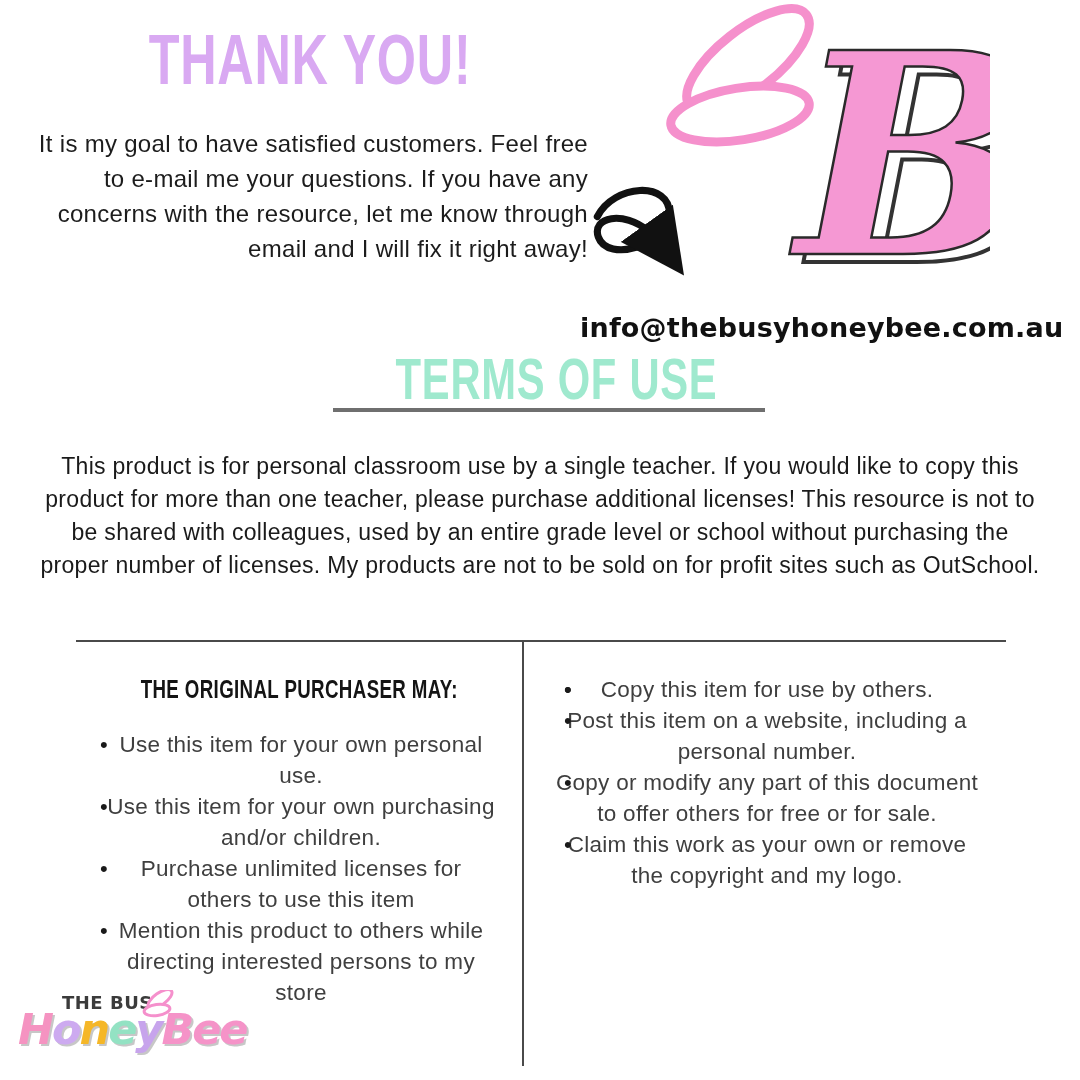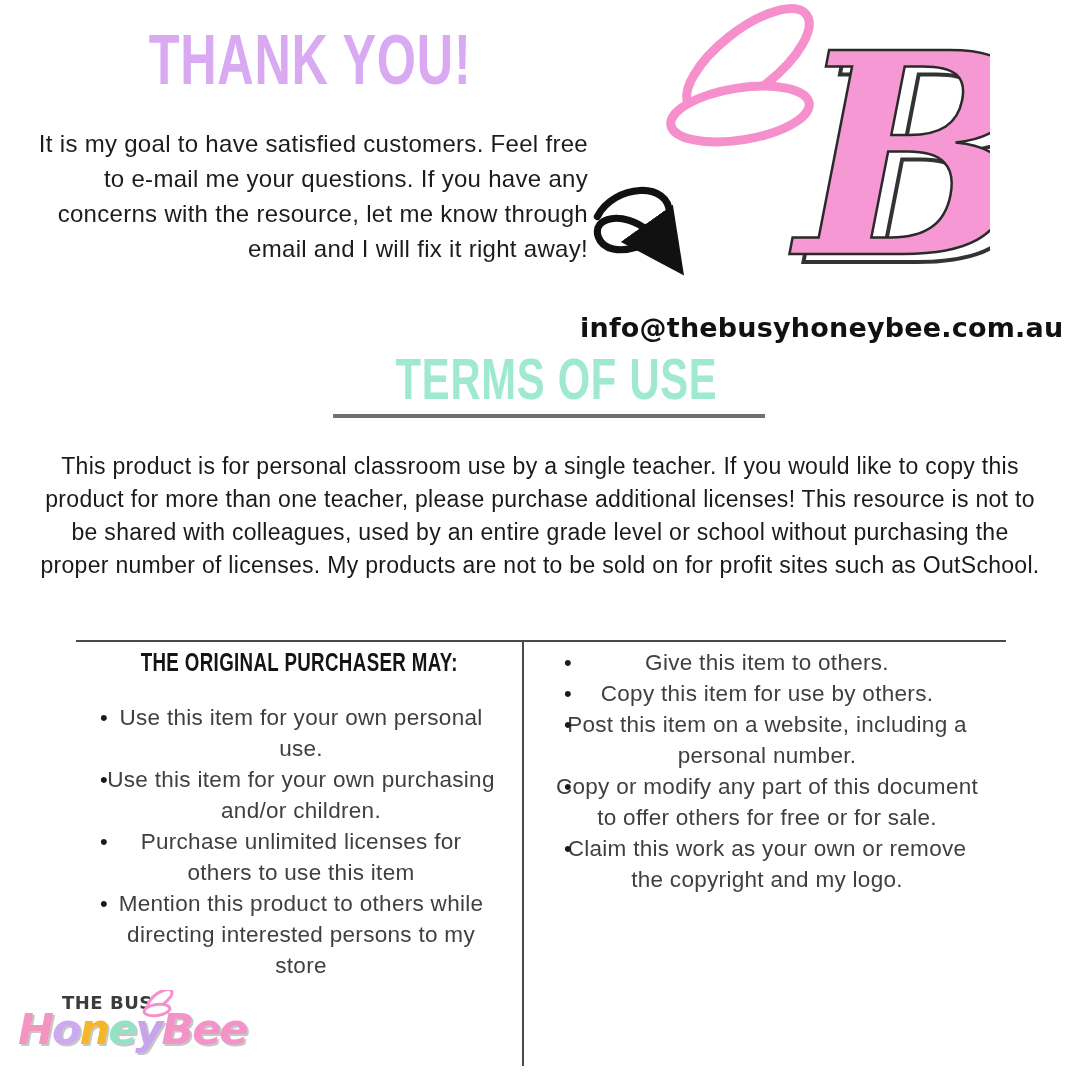--- a/index.html
+++ b/index.html
@@ -28,38 +28,38 @@
   
   .email {
     position:absolute; left:580px; top:312px; width:470px;
     text-align:center; font-size:27px; font-weight:700;
     color:#111; letter-spacing:0.2px;
     font-family:"DejaVu Sans", sans-serif;
   }
   
   .terms-heading {
     position:absolute; left:333px; top:350px; width:432px;
-    text-align:center; padding-bottom:6px;
+    text-align:center; 
     border-bottom:4px solid #6f6f6f;
     font-weight:700; font-size:58px; line-height:1.0;
     color:#9fe9ce; letter-spacing:1px;
   }
   
   .terms-body {
     position:absolute; left:40px; top:450px; width:1000px;
     text-align:center; font-size:23px; line-height:33px;
     color:#1a1a1a; letter-spacing:0.3px;
   }
   
   .columns {
     position:absolute; left:76px; top:640px; width:930px; height:426px;
     border-top:2px solid #4a4a4a;
     display:flex;
   }
-  .col { padding-top:5px; }
+  .col { padding-top:32px; }
   .col-left  { width:448px; border-right:2px solid #4a4a4a; }
   .col-right { flex:1; }
   .col-header {
     text-align:center; font-weight:700; font-size:26px;
     color:#141414; letter-spacing:0.5px; margin-bottom:24px;
     white-space:nowrap;
   }
   .bullet-list { margin-top:0; }
   .bullet-item { position:relative; padding:0 26px 0 30px; }
   .bullet-item .dot {
@@ -147,21 +147,20 @@
           <div class="bullet-item">
             <span class="dot">•</span>
             <span class="bullet-text">Mention this product to others while directing interested persons to my store</span>
           </div>
         </div>
     </div>
     <div class="col col-right">
       <div class="bullet-list">
           <div class="bullet-item">
             <span class="dot">•</span>
-            <span class="bullet-text">Give this item to others.</span>
           </div>
           <div class="bullet-item">
             <span class="dot">•</span>
             <span class="bullet-text">Copy this item for use by others.</span>
           </div>
           <div class="bullet-item">
             <span class="dot">•</span>
             <span class="bullet-text">Post this item on a website, including a personal number.</span>
           </div>
           <div class="bullet-item">

